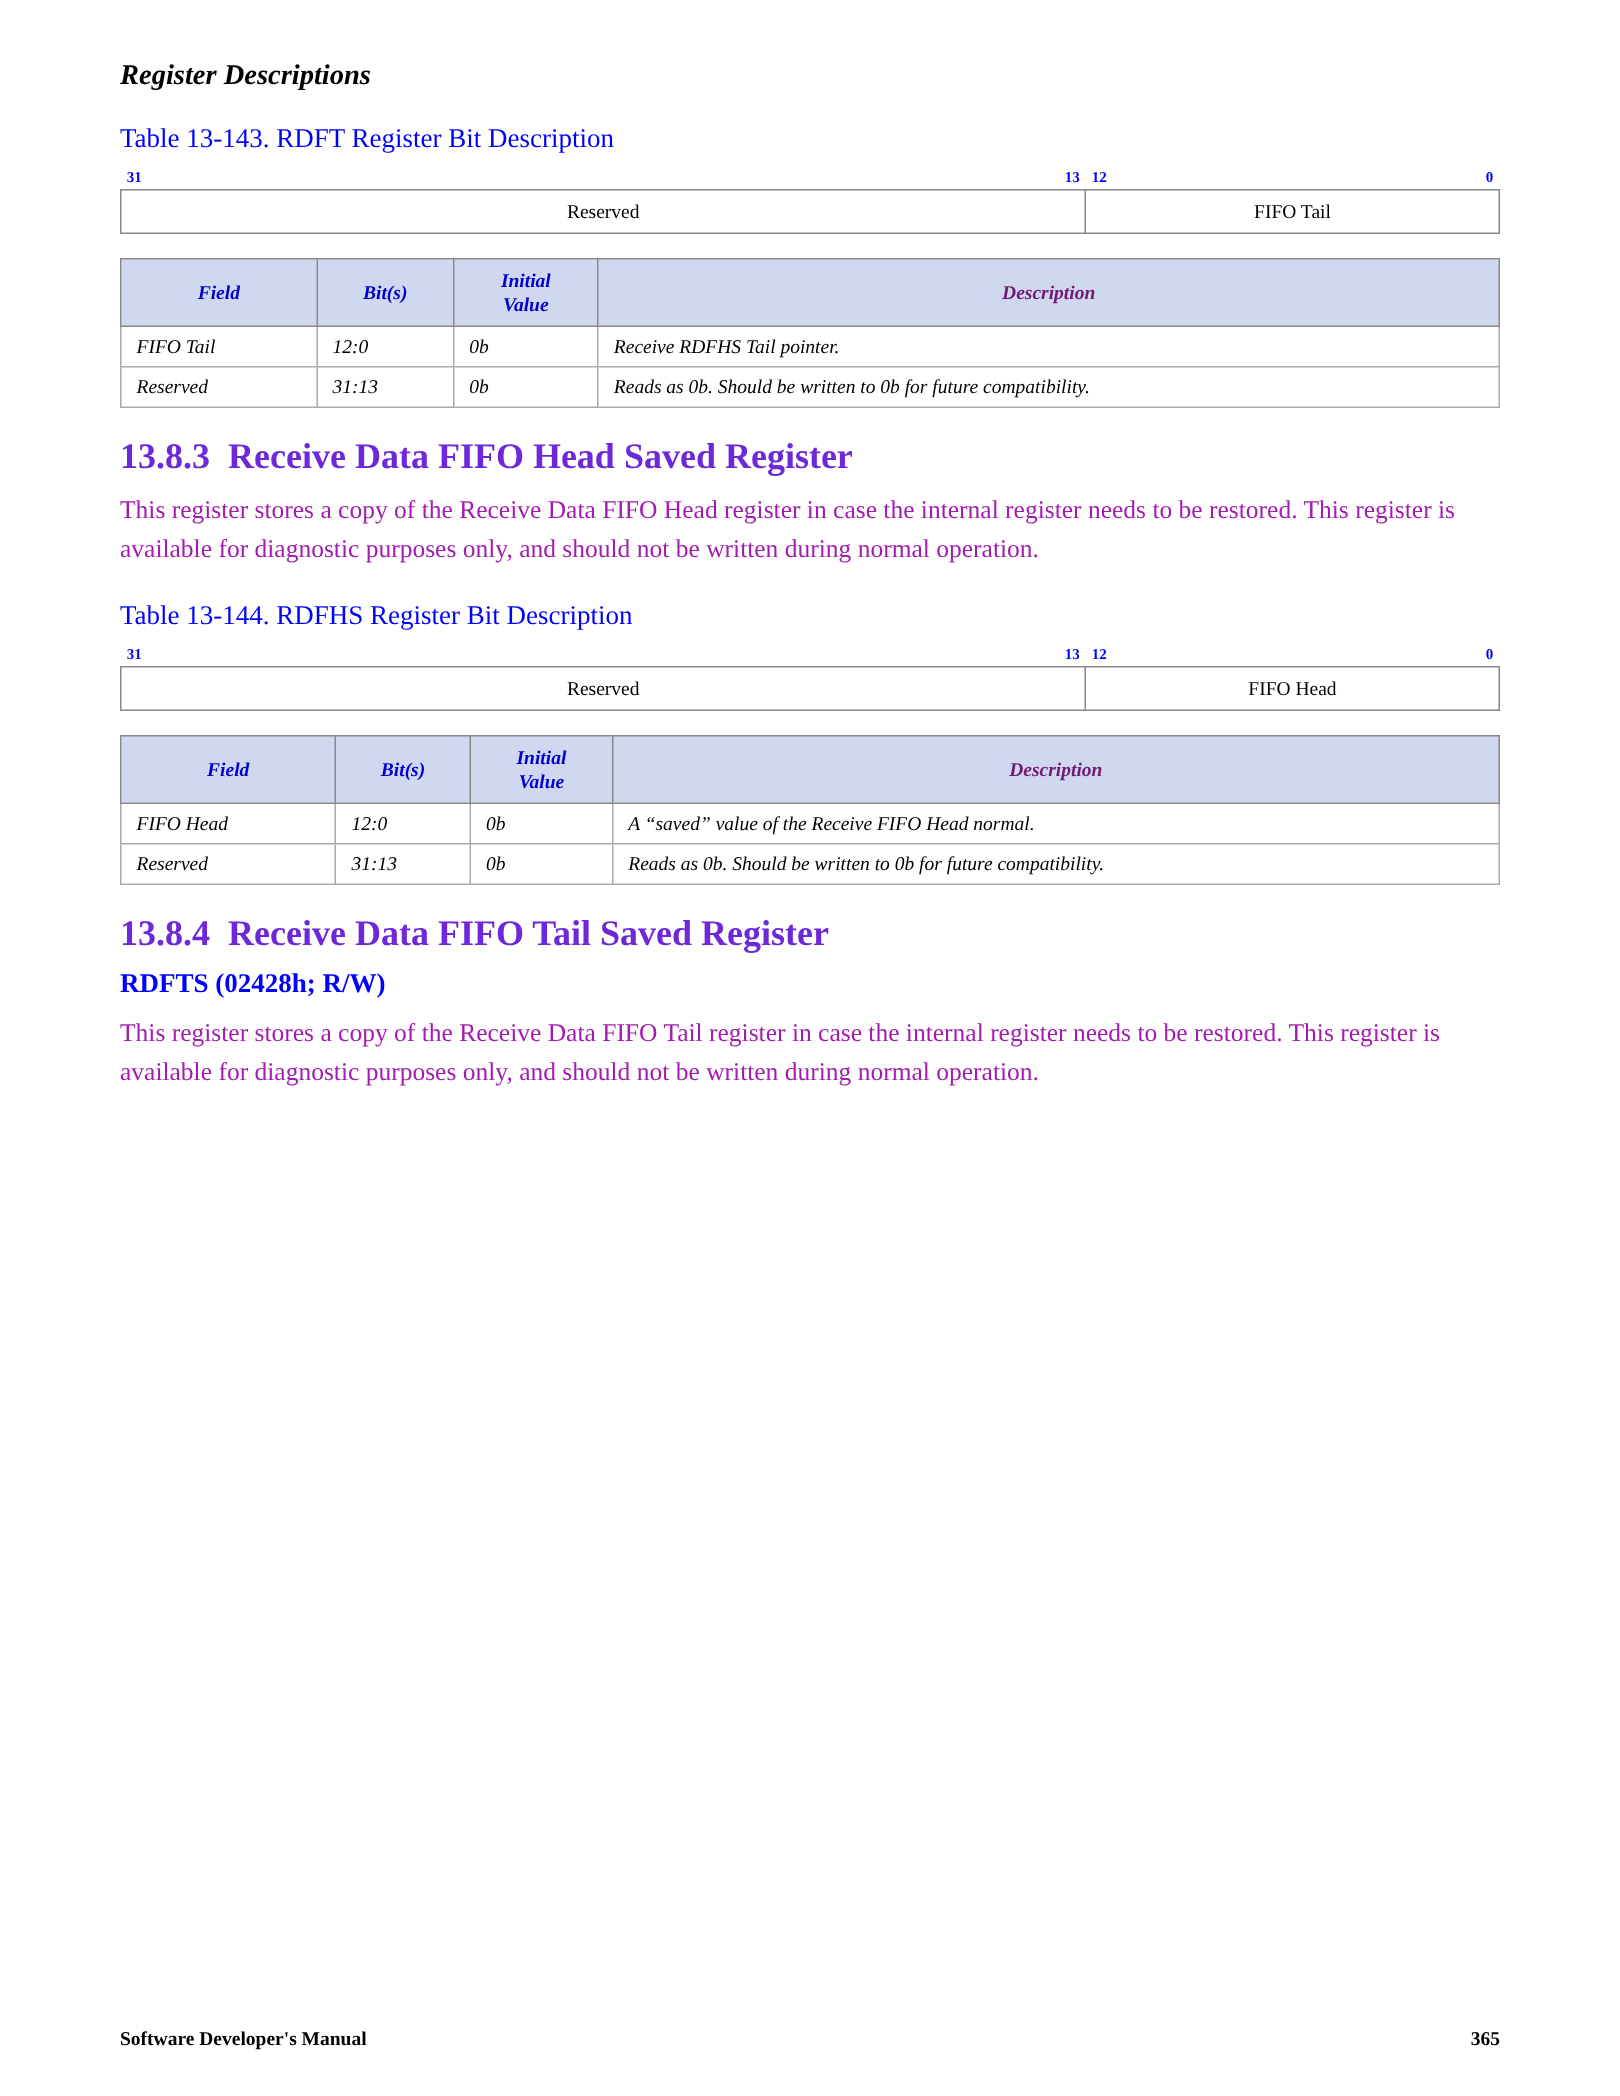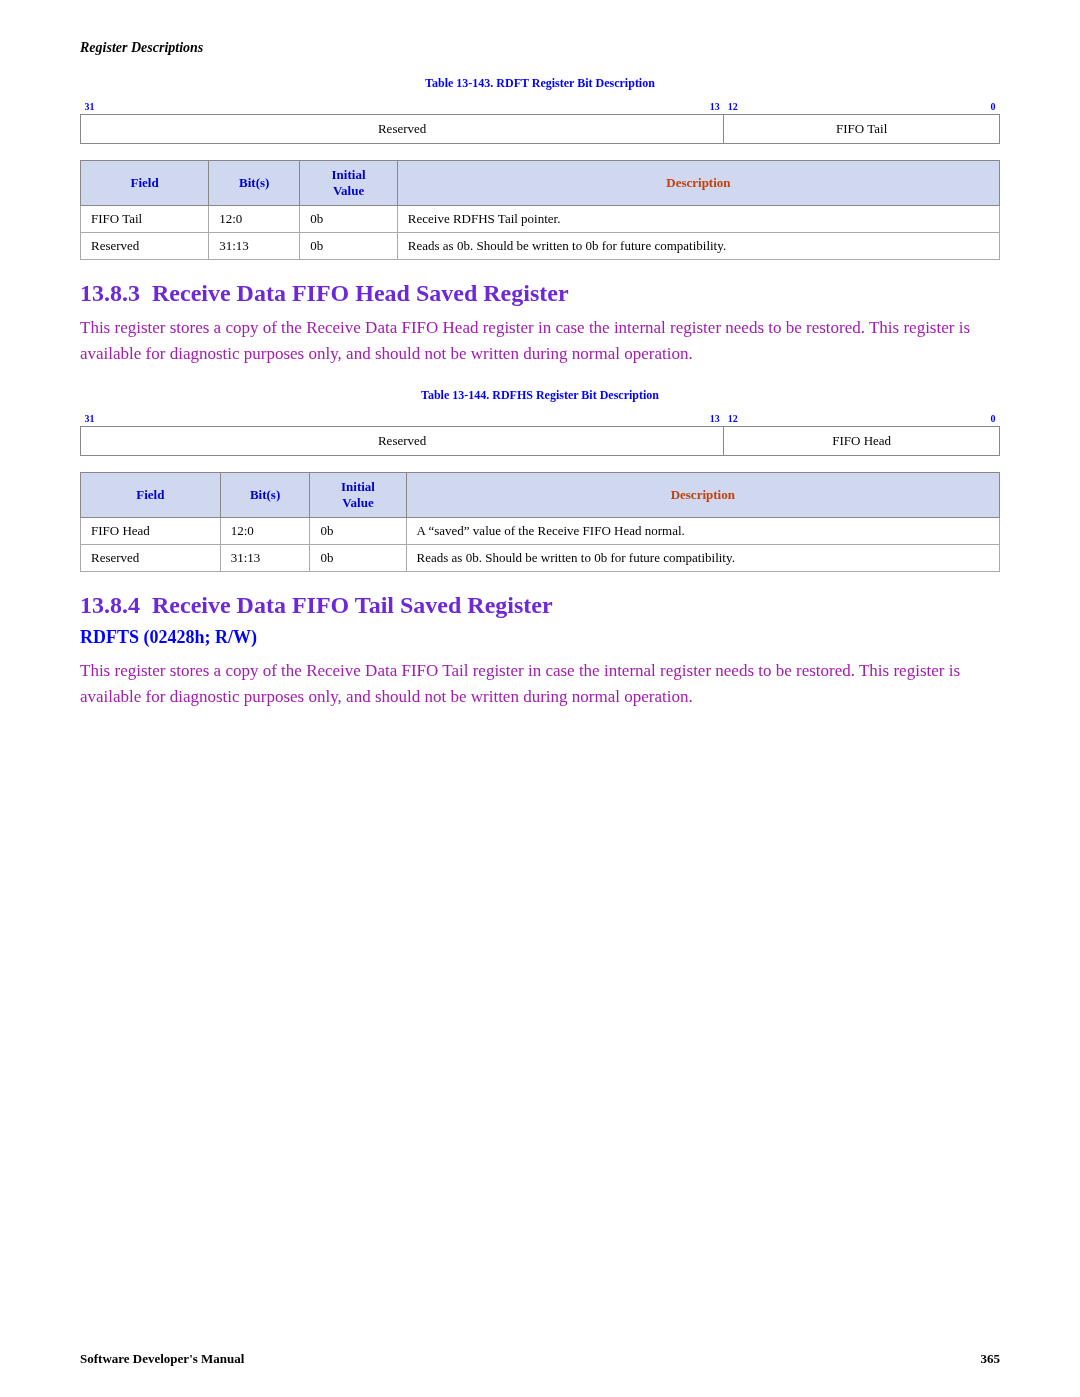--- a/index.html
+++ b/index.html
@@ -23,48 +23,48 @@
       justify-content: space-between;
       align-items: flex-start;
       margin-bottom: 20px;
     }
     .logo-area {
       width: 100px;
     }
     .header-label {
       font-style: italic;
       font-weight: normal;
-      font-size: 14px;
+      font-size: 19px;
       text-align: left;
     }
     .table-caption {
       color: #0000ff;
-      font-weight: bold;
-      font-size: 12px;
+      font-weight: normal;
+      font-size: 18px;
       margin-bottom: 8px;
       margin-top: 20px;
-      text-align: center;
     }
     .register-table {
       width: 100%;
       border-collapse: collapse;
       margin-bottom: 20px;
       margin-top: 10px;
+      font-style: italic;
     }
     .register-table th {
       background: #d0d8f0;
       color: #0000cc;
       font-weight: bold;
       border: 1px solid #888;
       padding: 6px 10px;
       text-align: center;
       font-size: 13px;
     }
     .register-table th.desc-header {
-      color: #c2410c;
+      color: #701a75;
     }
     .register-table td {
       border: 1px solid #aaa;
       padding: 5px 10px;
       font-size: 13px;
       vertical-align: top;
     }
     .section-heading {
       color: #6d28d9;
       font-size: 24px;

